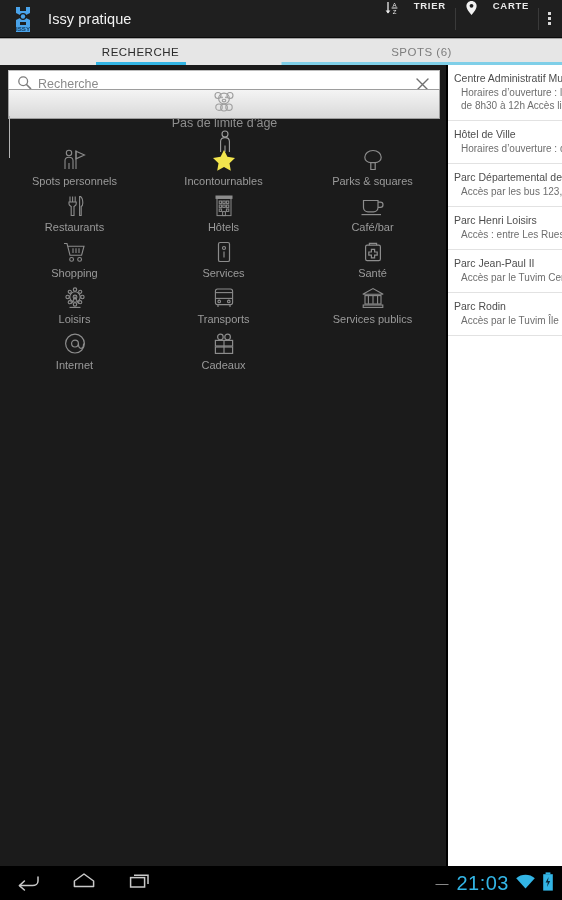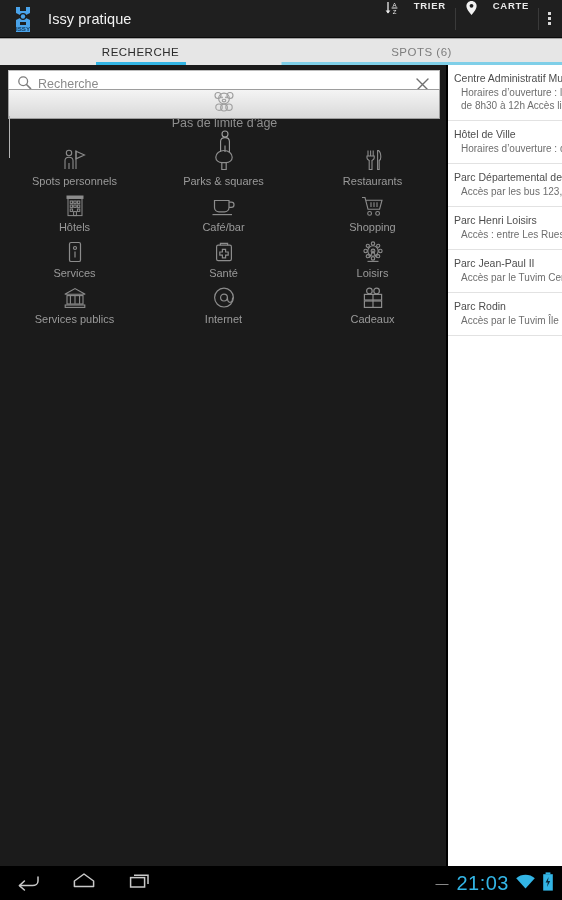--- a/index.html
+++ b/index.html
@@ -272,20 +272,28 @@
                 <path d="M7 15 L7 21"></path>
                 <path d="M14 2.5 L14 21"></path>
                 <path d="M14 3.2 L22.5 7 L14 10.8 Z"></path>
               </g>
             </svg>
           </span>
           <span class="clabel">Spots personnels</span>
         </div>
 
 
+        <div class="cell">
+          <span class="ico">
+            <svg width="26" height="24" viewBox="0 0 26 24">
+              <path d="M13 2 L16.4 8.8 L24 9.9 L18.5 15.2 L19.8 22.7 L13 19.1 L6.2 22.7 L7.5 15.2 L2 9.9 L9.6 8.8 Z" fill="#f2e54d"></path>
+            </svg>
+          </span>
+          <span class="clabel">Incontournables</span>
+        </div>
 
         <div class="cell">
           <span class="ico">
             <svg width="26" height="24" viewBox="0 0 26 24">
               <g fill="none" stroke="#8c8c8c" stroke-width="1.2">
                 <path d="M13 2.5 C8.4 2.5 4.8 5.5 4.8 9.2 C4.8 12.4 7.6 14.6 11 14.6 L15 14.6 C18.4 14.6 21.2 12.4 21.2 9.2 C21.2 5.5 17.6 2.5 13 2.5 Z"></path>
                 <path d="M10.8 14.6 L10.8 21.5 L15.2 21.5 L15.2 14.6"></path>
               </g>
             </svg>
           </span>
@@ -398,20 +406,36 @@
                 <circle cx="7.8" cy="16.2" r="1.6"></circle>
                   <circle cx="18.2" cy="16.2" r="1.6"></circle>
                 <path d="M9.5 17.8 L13 11 L16.5 17.8"></path>
                 <path d="M7.5 21.4 L18.5 21.4"></path>
               </g>
             </svg>
           </span>
           <span class="clabel">Loisirs</span>
         </div>
 
+        <div class="cell">
+          <span class="ico">
+            <svg width="26" height="24" viewBox="0 0 26 24">
+              <g fill="none" stroke="#8c8c8c" stroke-width="1.1">
+                <rect x="4.4" y="3" width="17.2" height="15.6" rx="2.2"></rect>
+                <path d="M4.4 12.4 L21.6 12.4"></path>
+                <path d="M4.4 6.6 L21.6 6.6"></path>
+                <circle cx="8.2" cy="15.4" r="1.3"></circle>
+                  <circle cx="17.8" cy="15.4" r="1.3"></circle>
+                <path d="M7 18.6 L7 21"></path>
+                  <path d="M19 18.6 L19 21"></path>
+              </g>
+            </svg>
+          </span>
+          <span class="clabel">Transports</span>
+        </div>
 
         <div class="cell">
           <span class="ico">
             <svg width="26" height="24" viewBox="0 0 26 24">
               <g fill="none" stroke="#8c8c8c" stroke-width="1.1">
                 <path d="M2.8 8.2 L13 2.6 L23.2 8.2 Z"></path>
                 <rect x="5" y="9.6" width="16" height="8.4"></rect>
                 <path d="M8.4 9.8 L8.4 17.8"></path>
                   <path d="M13 9.8 L13 17.8"></path>
                   <path d="M17.6 9.8 L17.6 17.8"></path>

